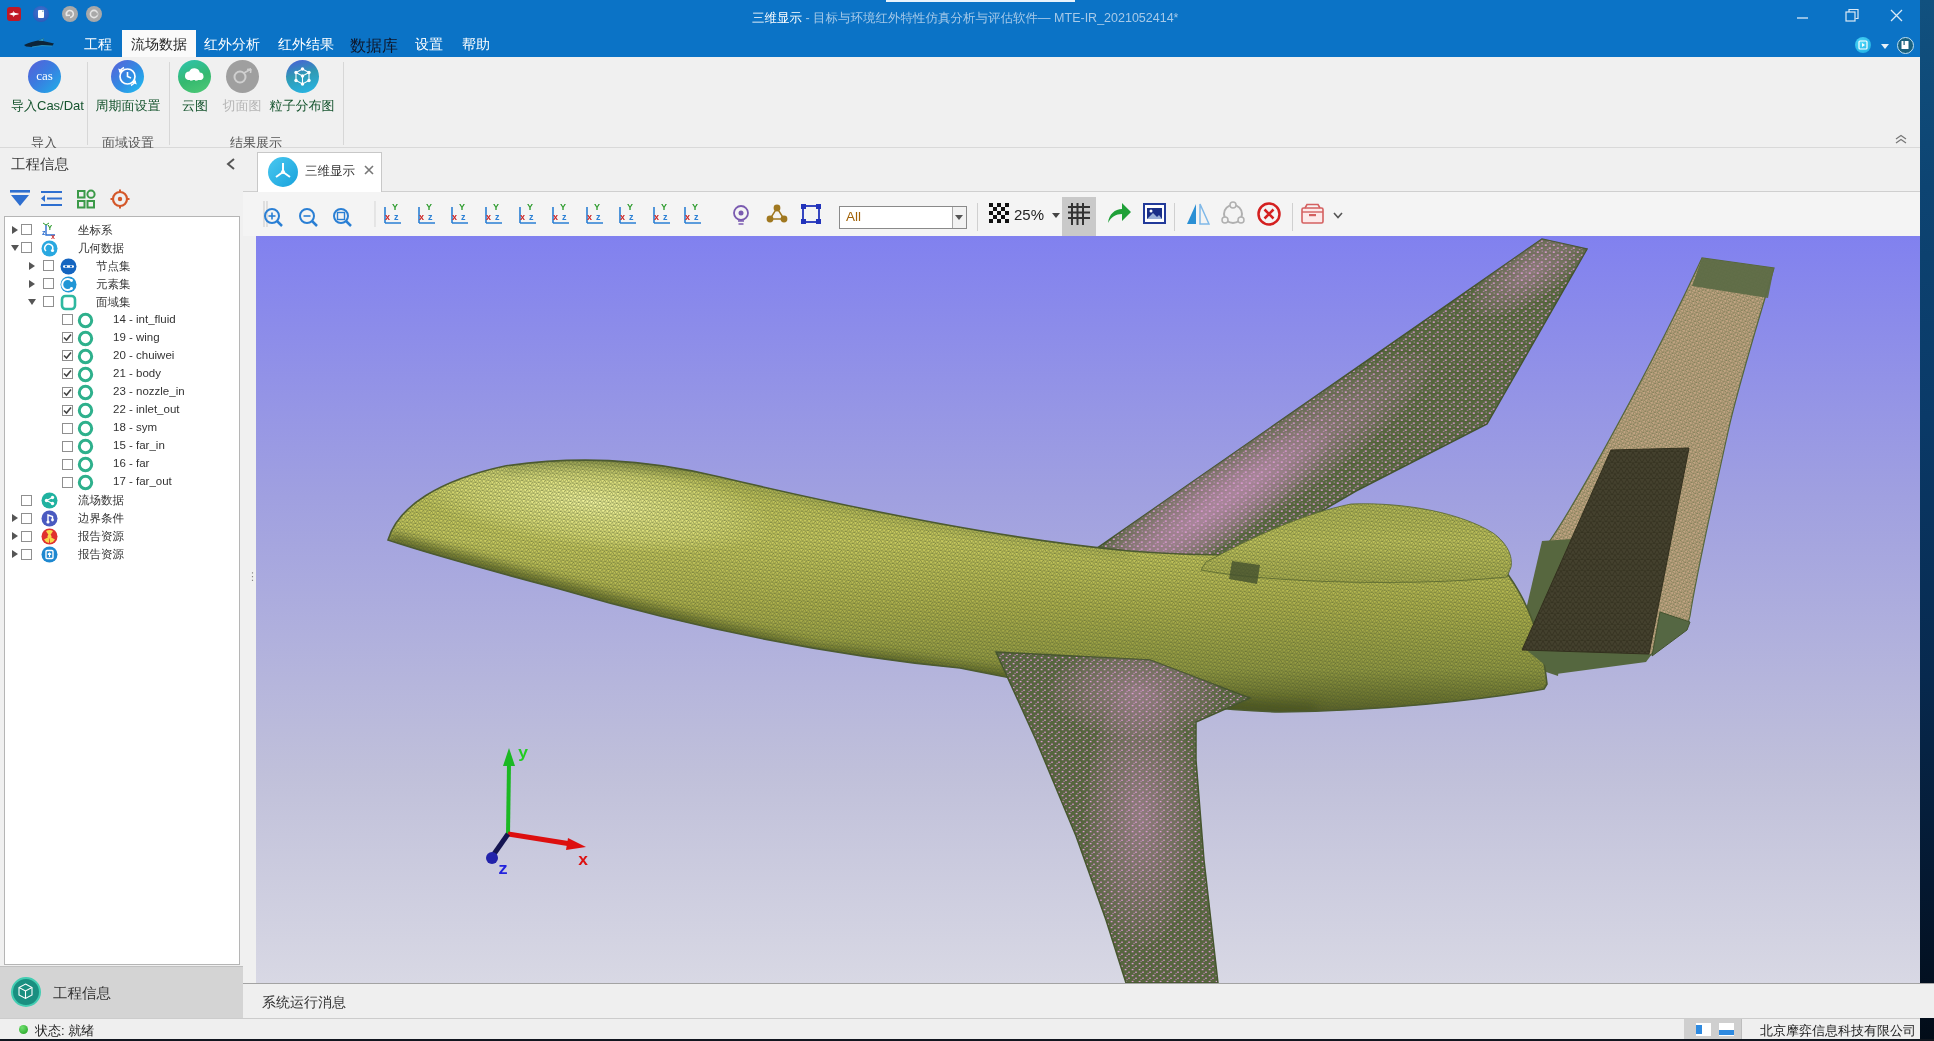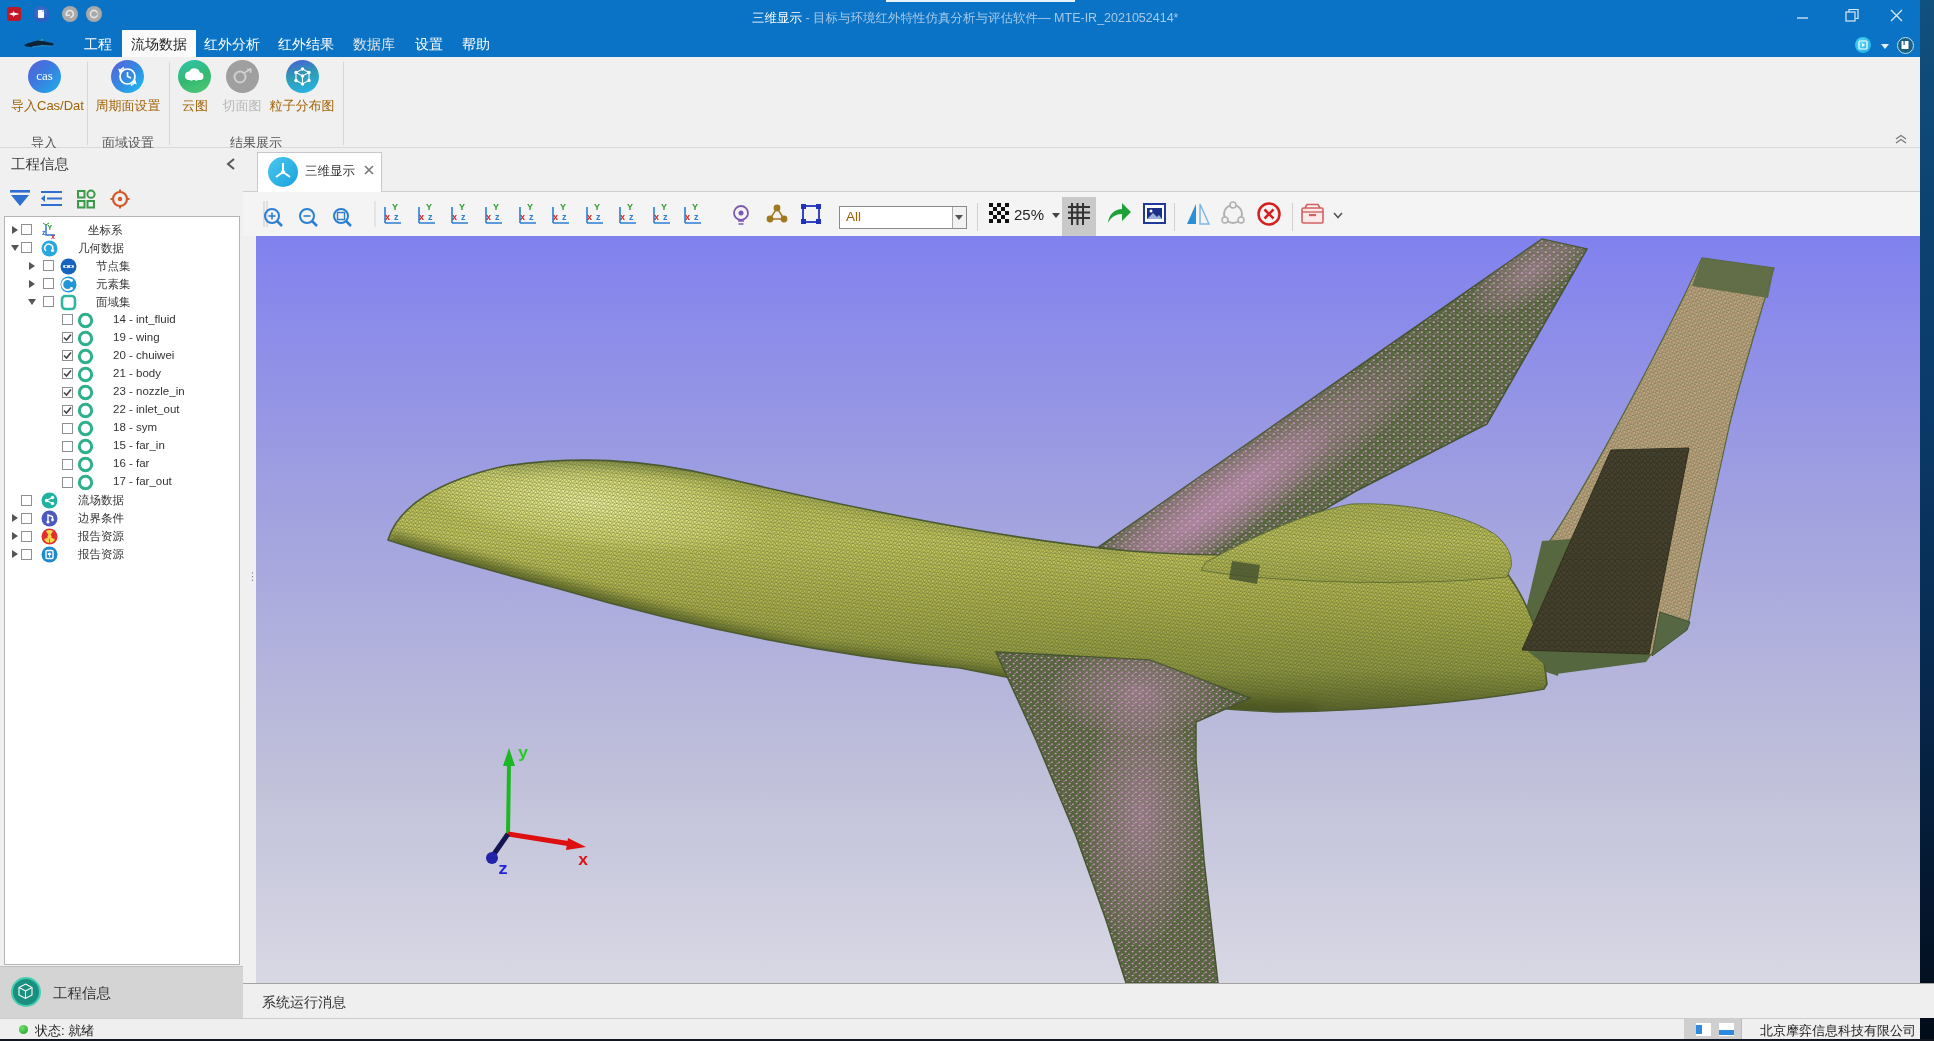--- a/index.html
+++ b/index.html
@@ -3,21 +3,21 @@
 <style>
 *{margin:0;padding:0;box-sizing:border-box}
 html,body{width:1934px;height:1041px;overflow:hidden;font-family:"Liberation Sans",sans-serif;background:#0a3560}
 .abs{position:absolute}
 #app{position:absolute;left:0;top:0;width:1920px;height:1039px;background:#f0f0f0}
 #desk{position:absolute;left:1920px;top:0;width:14px;height:1041px;background:linear-gradient(180deg,#11517f 0%,#0d4472 18%,#0a3a68 40%,#07294e 65%,#041830 85%,#020c18 100%)}
 #botline{position:absolute;left:0;top:1039px;width:1934px;height:2px;background:#11161f}
 #titlebar{position:absolute;left:0;top:0;width:1920px;height:57px;background:#0b73c6}
 #ribbon{position:absolute;left:0;top:57px;width:1920px;height:91px;background:#f0f0f0;border-bottom:1px solid #d9d9d9}
 .rsep{position:absolute;top:5px;width:1px;height:83px;background:#d7d7d7}
-.riclabel{position:absolute;top:40px;font-size:13px;color:#a16207;text-align:center;white-space:nowrap}
+.riclabel{position:absolute;top:40px;font-size:13px;color:#14532d;text-align:center;white-space:nowrap}
 .rgroup{position:absolute;top:77px;font-size:13px;color:#555;text-align:center;white-space:nowrap}
 .ricon{position:absolute;top:3px;width:33px;height:33px;border-radius:50%}
 #lpanel{position:absolute;left:0;top:148px;width:243px;height:870px;background:#f0f0f0}
 #ltree{position:absolute;left:4px;top:68px;width:236px;height:749px;background:#fff;border:1px solid #b5b5b5}
 .trow{position:absolute;height:18px;font-size:11.5px;color:#333;white-space:nowrap}
 .cb{position:absolute;width:11px;height:11px;border:1px solid #8f8f8f;background:#fff}
 .arr{position:absolute;width:0;height:0}
 #lbot{position:absolute;left:0;top:966px;width:243px;height:52px;background:#d4d4d4;border-top:1px solid #c0c0c0}
 #statusbar{position:absolute;left:0;top:1018px;width:1920px;height:21px;background:#efefef;border-top:1px solid #cccccc}
 #tabbar{position:absolute;left:243px;top:148px;width:1677px;height:44px;background:#f0f0f0;border-bottom:1px solid #cfcfcf}
@@ -70,21 +70,21 @@
         <rect x="5.5" y="3" width="1.2" height="4" fill="#19617f"></rect>
       </svg></div>
 <svg class="abs" style="left:22px;top:34px" width="34" height="19">
       <path d="M2 11 C6 9 12 7 16 6.5 L22 4 L21 7 L32 9.5 L30 12 L20 11.5 L10 13 L4 12.5 Z" fill="#0d2438"></path>
       <path d="M16 6.5 L22 4 L21 7 Z" fill="#2e9dc8"></path>
       <path d="M10 13 L20 11.5 L30 12" stroke="#2e9dc8" stroke-width="0.8" fill="none"></path>
     </svg>
 <div class="abs" style="left:98px;top:36px;transform:translateX(-50%);font-size:14px;color:#fff;white-space:nowrap">工程</div>
 <div class="abs" style="left:232px;top:36px;transform:translateX(-50%);font-size:14px;color:#fff;white-space:nowrap">红外分析</div>
 <div class="abs" style="left:306px;top:36px;transform:translateX(-50%);font-size:14px;color:#fff;white-space:nowrap">红外结果</div>
-<div class="abs" style="left:374px;top:36px;transform:translateX(-50%);font-size:14px;color:#e5e5e5;white-space:nowrap">数据库</div>
+<div class="abs" style="left:374px;top:36px;transform:translateX(-50%);font-size:16px;color:#0f172a;white-space:nowrap">数据库</div>
 <div class="abs" style="left:429px;top:36px;transform:translateX(-50%);font-size:14px;color:#fff;white-space:nowrap">设置</div>
 <div class="abs" style="left:476px;top:36px;transform:translateX(-50%);font-size:14px;color:#fff;white-space:nowrap">帮助</div>
 <div class="abs" style="left:122px;top:30px;width:74px;height:27px;background:#fafafa"></div>
 <div class="abs" style="left:159px;top:36px;transform:translateX(-50%);font-size:14px;color:#1f1f1f;white-space:nowrap">流场数据</div>
 </div>
 <div id="ribbon">
 <div class="ricon" style="left:28px;background:linear-gradient(135deg,#5a5fd8 0%,#3a7be0 45%,#1fb0e8 100%)">
 <div class="abs" style="left:0;top:8px;width:33px;text-align:center;font-size:13px;color:#fff;font-family:'Liberation Serif',serif">cas</div>
     </div>
 <div class="riclabel" style="left:11px;width:68px">导入Cas/Dat</div>
@@ -168,21 +168,21 @@
 <div class="trow" style="left:0;top:4.0px;width:234px">
 <div class="arr" style="left:7px;top:4.5px;border-top:4.5px solid transparent;border-bottom:4.5px solid transparent;border-left:6px solid #555"></div>
 <div class="cb" style="left:16px;top:3px"></div>
 <div class="abs" style="left:36px;top:0.5px"><svg width="17" height="17">
             <path d="M5 3 V13 H14" stroke="#2e6fd0" stroke-width="1.4" fill="none"></path>
             <text x="6.5" y="8" font-size="7" fill="#2a9a2a" font-weight="bold">Y</text>
             <text x="1" y="13" font-size="7" fill="#2e6fd0" font-weight="bold">z</text>
             <text x="10" y="17" font-size="7" fill="#d03030" font-weight="bold">x</text>
             <path d="M2 1 L5 3 L8 1" fill="none" stroke="#2a9a2a" stroke-width="1"></path>
           </svg></div>
-<div class="abs" style="left:83px;top:1.5px">坐标系</div>
+<div class="abs" style="left:73px;top:1.5px">坐标系</div>
 </div>
 <div class="trow" style="left:0;top:22.1px;width:234px">
 <div class="arr" style="left:6px;top:6px;border-left:4.5px solid transparent;border-right:4.5px solid transparent;border-top:6px solid #555"></div>
 <div class="cb" style="left:16px;top:3px"></div>
 <div class="abs" style="left:36px;top:0.5px"><svg width="17" height="17">
             <circle cx="8.5" cy="8.5" r="8" fill="#29a8e0"></circle>
             <path d="M5 11 A4 4 0 1 1 11.5 9.5" stroke="#fff" stroke-width="1.5" fill="none"></path>
             <circle cx="11.5" cy="10.5" r="1.6" fill="#fff"></circle>
           </svg></div>
 <div class="abs" style="left:73px;top:1.5px">几何数据</div>

